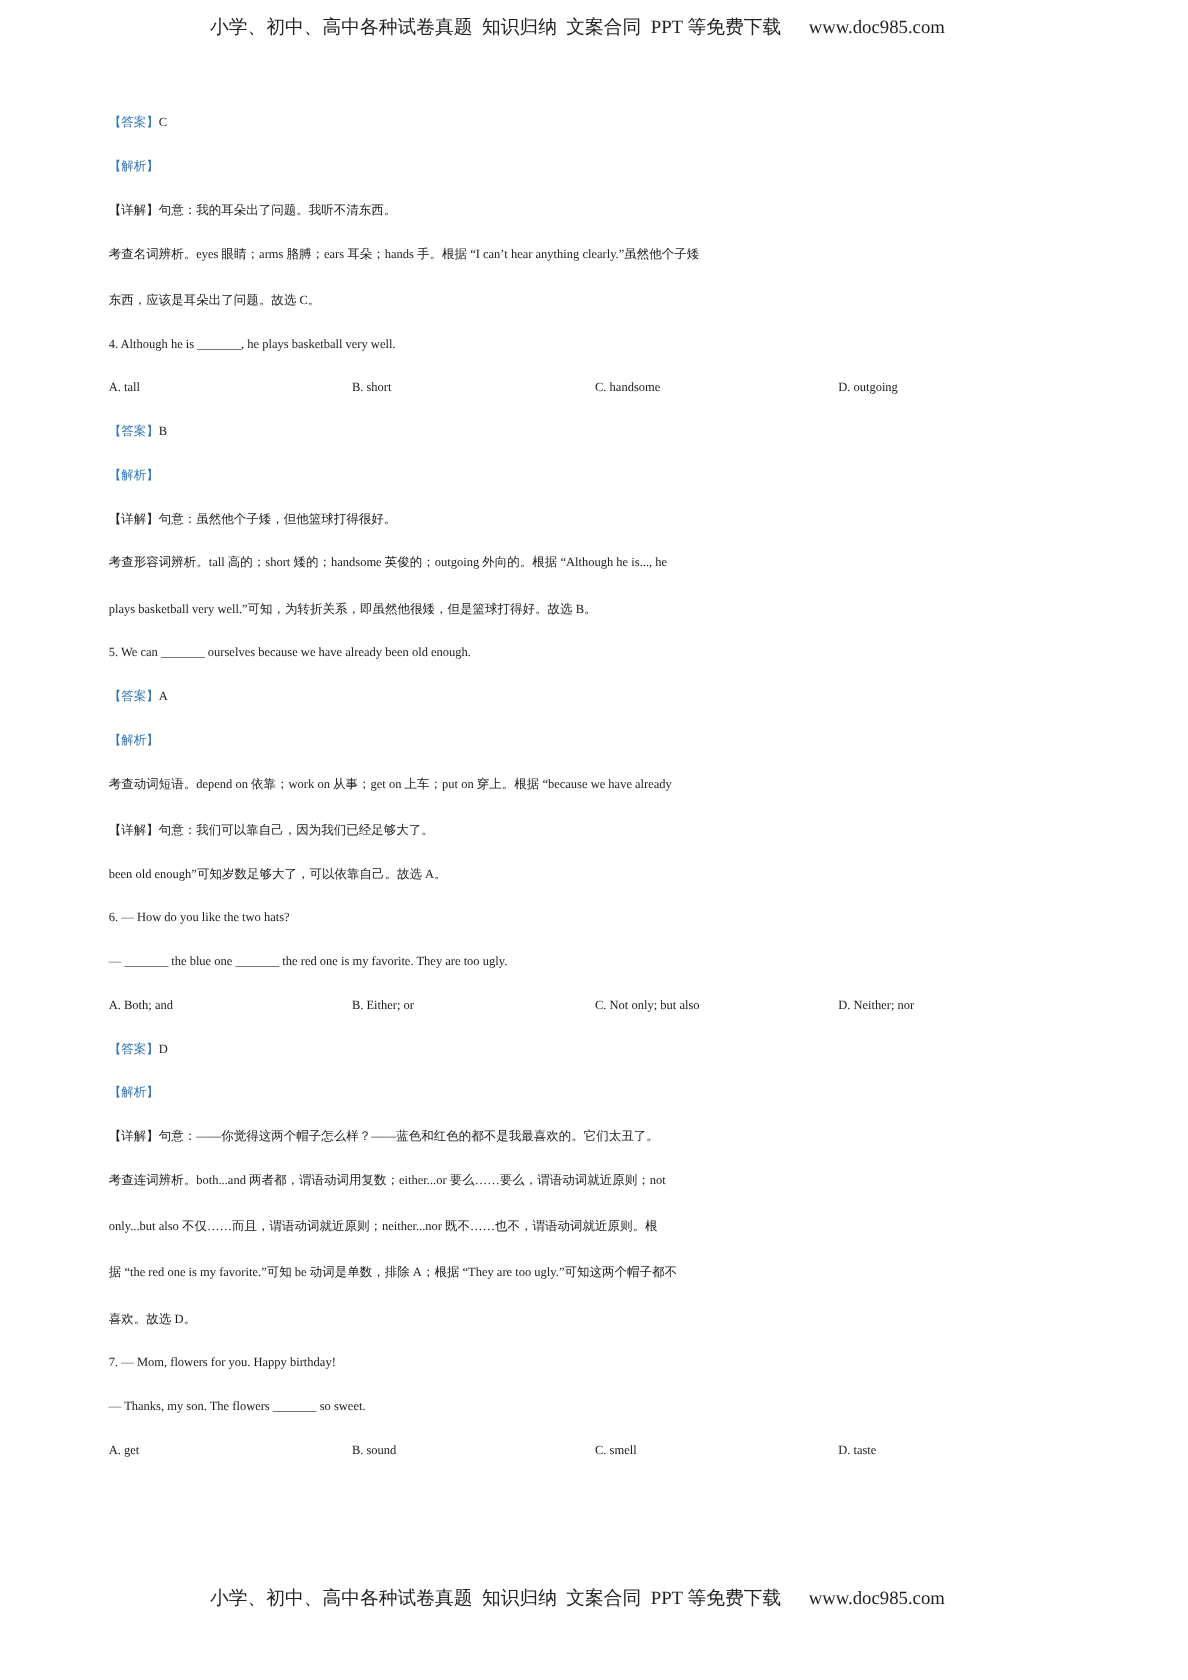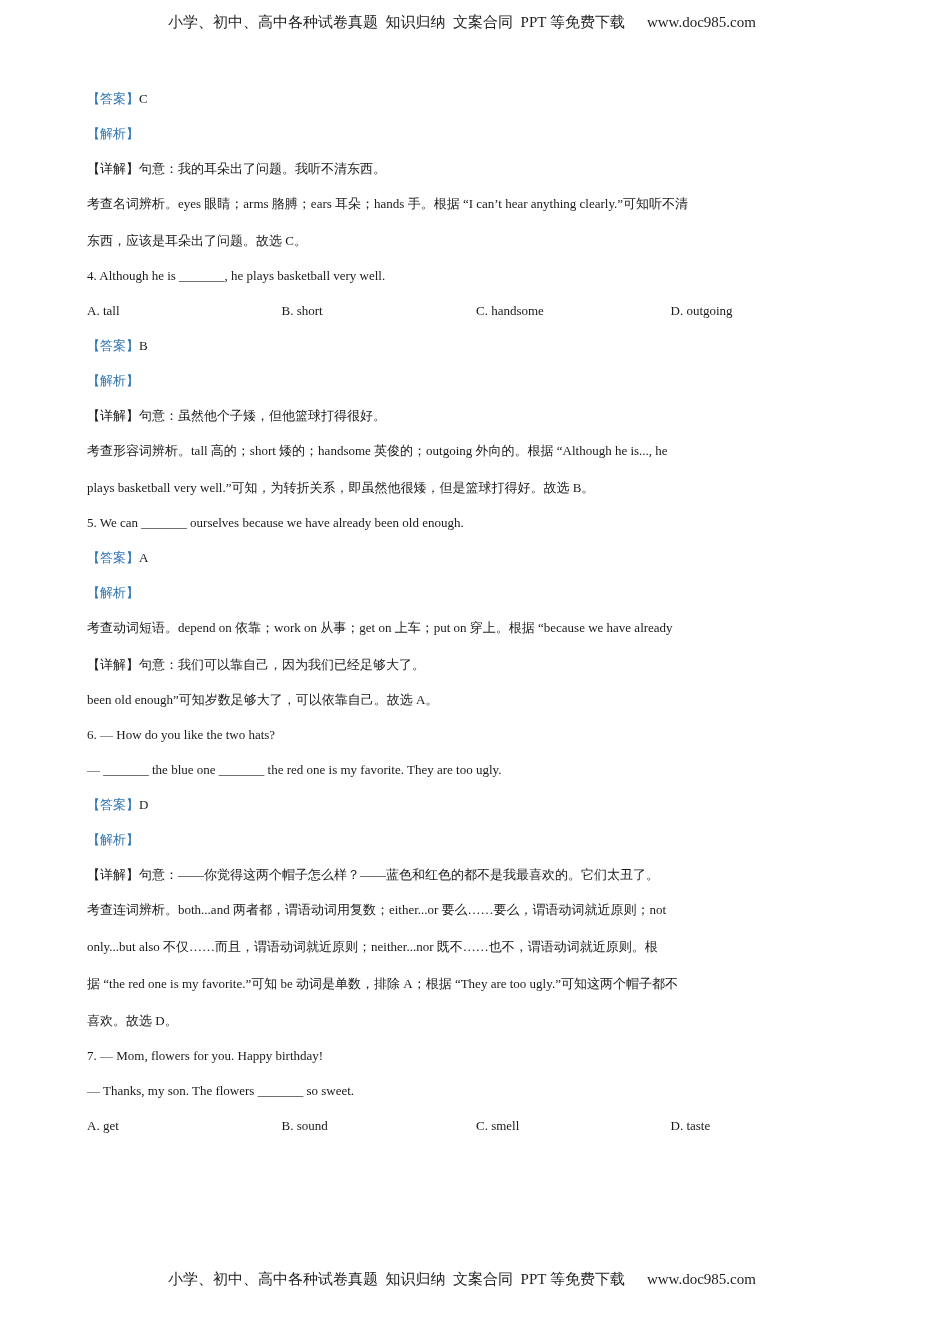--- a/index.html
+++ b/index.html
@@ -29,21 +29,21 @@
     .page-footer { top: 1269px; }
     .page-header .url, .page-footer .url { margin-left: 22px; }
 
     .content {
       position: absolute;
       left: 87px;
       top: 89px;
       width: 780px;
     }
     .line {
-      font-size: 13px;
+      font-size: 10px;
       line-height: 20px;
       height: 20px;
       margin-bottom: 15px;
       white-space: nowrap;
     }
     .line.wrap-first { margin-bottom: 17px; }
     .tag-blue { color: #2e74b5; }
     .dash { color: #555; }
     .options {
       display: flex;
@@ -56,21 +56,21 @@
 </head>
 <body>
 
 <div class="page-header"><span>小学、初中、高中各种试卷真题  知识归纳  文案合同  PPT 等免费下载</span><span class="url">www.doc985.com</span></div>
 
 <div class="content">
 
   <div class="line"><span class="tag-blue">【答案】</span><span>C</span></div>
   <div class="line"><span class="tag-blue">【解析】</span></div>
   <div class="line"><span>【详解】</span><span>句意：我的耳朵出了问题。我听不清东西。</span></div>
-  <div class="line wrap-first">考查名词辨析。eyes 眼睛；arms 胳膊；ears 耳朵；hands 手。根据 “I can’t hear anything clearly.”可知听不清</div>
+  <div class="line wrap-first">考查名词辨析。eyes 眼睛；arms 胳膊；ears 耳朵；hands 手。根据 “I can’t hear anything clearly.”虽然他个子矮</div>
   <div class="line">东西，应该是耳朵出了问题。故选 C。</div>
 
   <div class="line"><span>4.</span><span> Although he is _______, he plays basketball very well.</span></div>
   <div class="line options">
     <span class="opt">A. tall</span>
     <span class="opt">B. short</span>
     <span class="opt">C. handsome</span>
     <span class="opt">D. outgoing</span>
   </div>
   <div class="line"><span class="tag-blue">【答案】</span><span>B</span></div>
@@ -81,20 +81,26 @@
 
   <div class="line"><span>5.</span><span> We can _______ ourselves because we have already been old enough.</span></div>
   <div class="line"><span class="tag-blue">【答案】</span><span>A</span></div>
   <div class="line"><span class="tag-blue">【解析】</span></div>
   <div class="line wrap-first">考查动词短语。depend on 依靠；work on 从事；get on 上车；put on 穿上。根据 “because we have already</div>
   <div class="line"><span>【详解】</span><span>句意：我们可以靠自己，因为我们已经足够大了。</span></div>
   <div class="line">been old enough”可知岁数足够大了，可以依靠自己。故选 A。</div>
 
   <div class="line"><span>6.</span> <span class="dash">—</span><span> How do you like the two hats?</span></div>
   <div class="line"><span class="dash">—</span><span> _______ the blue one _______ the red one is my favorite. They are too ugly.</span></div>
+  <div class="line options">
+    <span class="opt">A. Both; and</span>
+    <span class="opt">B. Either; or</span>
+    <span class="opt">C. Not only; but also</span>
+    <span class="opt">D. Neither; nor</span>
+  </div>
   <div class="line"><span class="tag-blue">【答案】</span><span>D</span></div>
   <div class="line"><span class="tag-blue">【解析】</span></div>
   <div class="line"><span>【详解】</span><span>句意：——你觉得这两个帽子怎么样？——蓝色和红色的都不是我最喜欢的。它们太丑了。</span></div>
   <div class="line wrap-first">考查连词辨析。both...and 两者都，谓语动词用复数；either...or 要么……要么，谓语动词就近原则；not</div>
   <div class="line wrap-first">only...but also 不仅……而且，谓语动词就近原则；neither...nor 既不……也不，谓语动词就近原则。根</div>
   <div class="line wrap-first">据 “the red one is my favorite.”可知 be 动词是单数，排除 A；根据 “They are too ugly.”可知这两个帽子都不</div>
   <div class="line">喜欢。故选 D。</div>
 
   <div class="line"><span>7.</span> <span class="dash">—</span><span> Mom, flowers for you. Happy birthday!</span></div>
   <div class="line"><span class="dash">—</span><span> Thanks, my son. The flowers _______ so sweet.</span></div>

